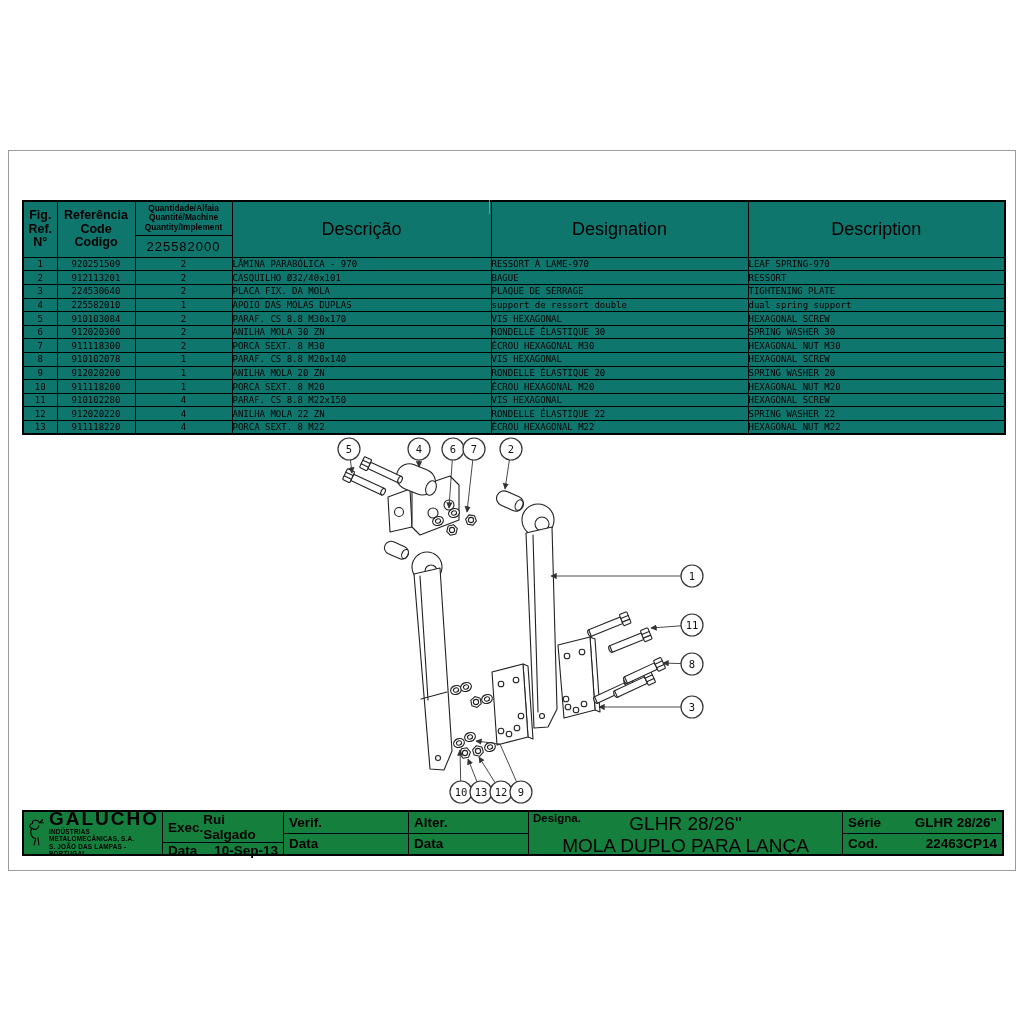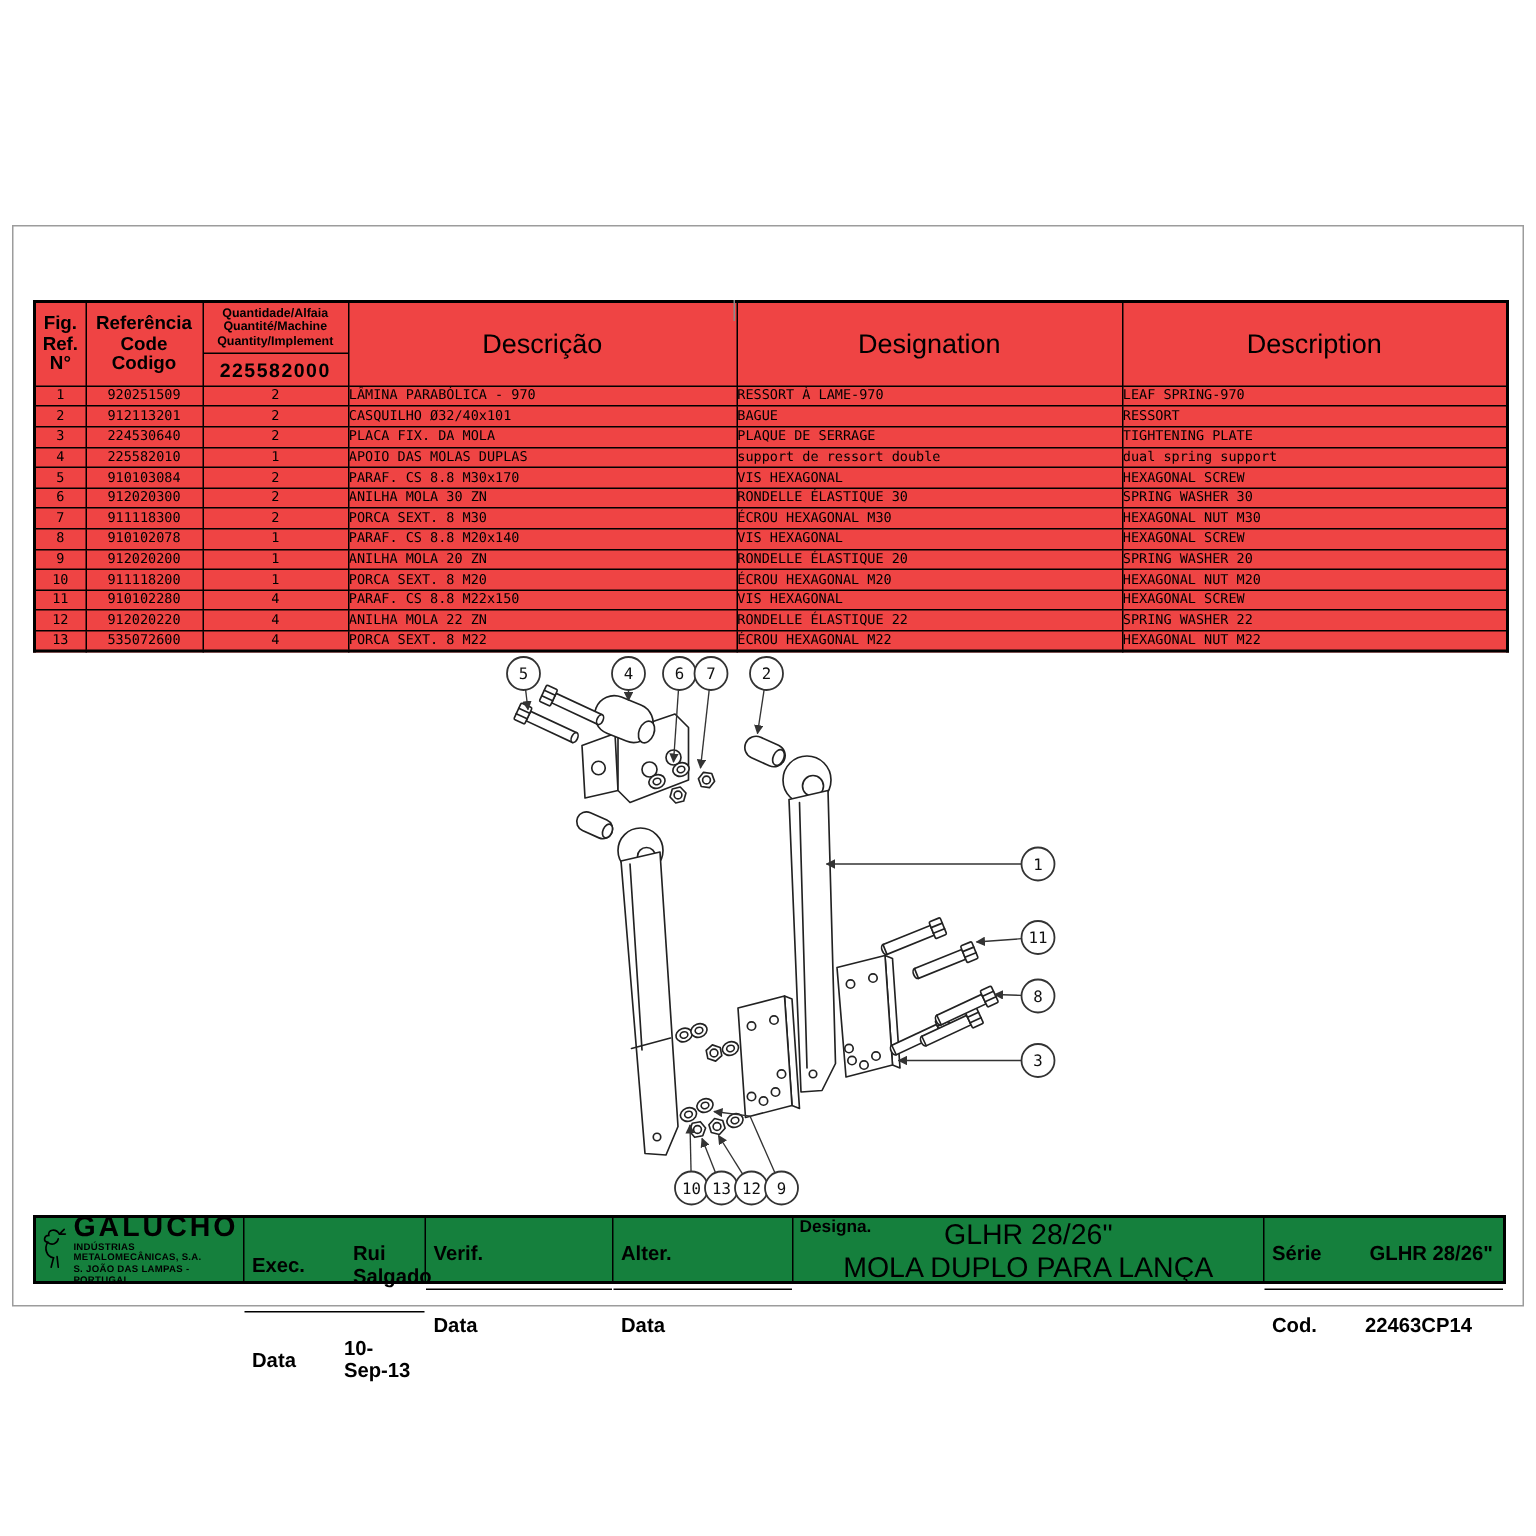--- a/index.html
+++ b/index.html
@@ -3,45 +3,45 @@
 <meta charset="utf-8">
 <style>
   html,body{margin:0;padding:0;background:#fff;}
   .page{position:relative;width:1024px;height:1024px;background:#fff;overflow:hidden;
         font-family:"Liberation Sans",sans-serif;color:#000;}
   .sheet-border{position:absolute;left:8px;top:150px;width:1006px;height:719px;border:1px solid #9c9c9c;}
   .fold-mark{position:absolute;left:489px;top:200px;width:1px;height:14px;background:#8a8a8a;z-index:5;}
 
   
   table.parts{position:absolute;left:22px;top:200px;width:982px;border-collapse:collapse;
-              table-layout:fixed;border:2px solid #000;z-index:4;background:#ef4444;}
+              table-layout:fixed;border:2px solid #000;z-index:4;background:#0f766e;}
   table.parts th,table.parts td{border:1px solid #000;padding:0;overflow:hidden;white-space:nowrap;}
   table.parts thead th{height:54px;vertical-align:middle;text-align:center;}
   .h-small{font-size:12.5px;line-height:13.5px;font-weight:600;}
   .h-big{font-size:18px;font-weight:500;}
   th.qty-th{vertical-align:top;}
   .qty-top{border-bottom:1px solid #000;font-size:8.3px;line-height:9.3px;font-weight:700;padding:2px 0 3px;}
-  .qty-val{font-size:13px;line-height:21px;font-weight:700;letter-spacing:1px;}
+  .qty-val{font-size:13px;line-height:21px;font-weight:400;letter-spacing:1px;}
   tr.drow{height:13.6px;}
   tr.drow td{font-family:"DejaVu Sans Mono",monospace;font-size:9px;line-height:10px;}
   td.c{text-align:center;}
   td.l{text-align:left;padding-left:4px;}
 
   
   .titleblock{position:absolute;left:22px;top:810px;width:982px;height:46px;border:2px solid #000;
               display:flex;background:#15803d;z-index:4;box-sizing:border-box;}
   .tb-cell{box-sizing:border-box;border-left:1px solid #000;height:100%;}
   .tb-cell:first-child{border-left:none;}
   .tb-logo{width:138px;display:flex;align-items:center;gap:3px;padding:1px 3px;}
   .logo-text{display:flex;flex-direction:column;justify-content:center;}
   .galucho{font-size:19px;font-weight:700;letter-spacing:2px;line-height:19px;}
   .co-line{font-size:6.4px;font-weight:700;line-height:7.4px;letter-spacing:.2px;}
   .tb-2row{display:flex;flex-direction:column;}
   .tb-exec{width:121px;}  .tb-verif{width:125px;}  .tb-alter{width:120px;}  .tb-serie{flex:1;}
-  .tb-row{flex:1;display:flex;align-items:center;padding:16px 5px;gap:32px;}
+  .tb-row{flex:1;display:flex;align-items:center;justify-content:space-between;padding:0 5px;}
   .tb-row + .tb-row{border-top:1px solid #000;}
   .tb-label{font-size:13.5px;font-weight:600;}
   .tb-value{font-size:13.5px;font-weight:700;}
   .tb-designa{width:314px;position:relative;}
   .designa-label{position:absolute;top:0;left:4px;font-size:11.5px;font-weight:600;}
   .designa-l1{text-align:center;font-size:19px;line-height:22px;margin-top:1px;}
   .designa-l2{text-align:center;font-size:19px;line-height:21px;}
 
   
   #diagram{position:absolute;left:0;top:0;width:1024px;height:1024px;z-index:3;}
@@ -427,21 +427,21 @@
         <tr class="drow">
       <td class="c">12</td>
       <td class="c">912020220</td>
       <td class="c">4</td>
       <td class="l">ANILHA MOLA 22 ZN</td>
       <td class="l">RONDELLE ÉLASTIQUE 22</td>
       <td class="l">SPRING WASHER 22</td>
     </tr>
         <tr class="drow">
       <td class="c">13</td>
-      <td class="c">535072600</td>
+      <td class="c">911118220</td>
       <td class="c">4</td>
       <td class="l">PORCA SEXT. 8 M22</td>
       <td class="l">ÉCROU HEXAGONAL M22</td>
       <td class="l">HEXAGONAL NUT M22</td>
     </tr>
       </tbody>
   </table>
 
   <div class="titleblock">
     <div class="tb-cell tb-logo">

